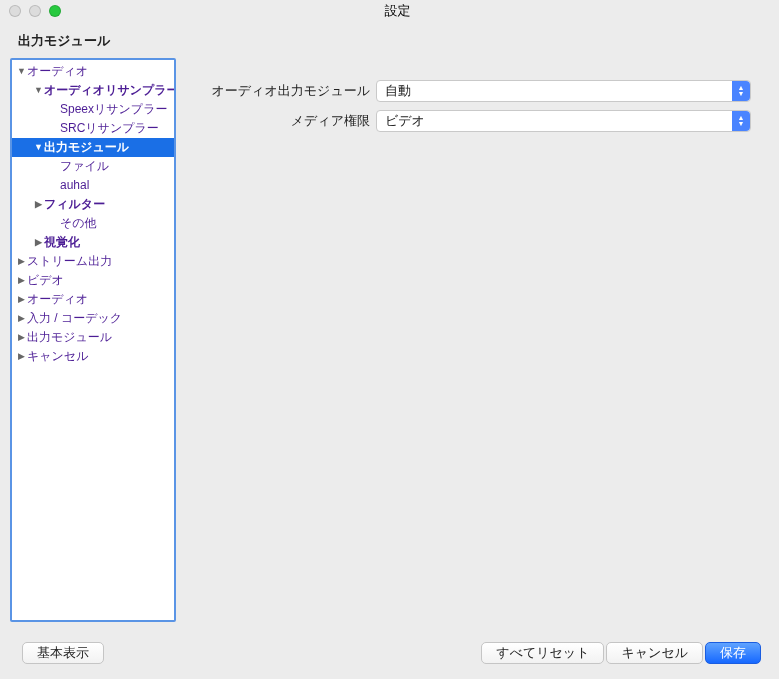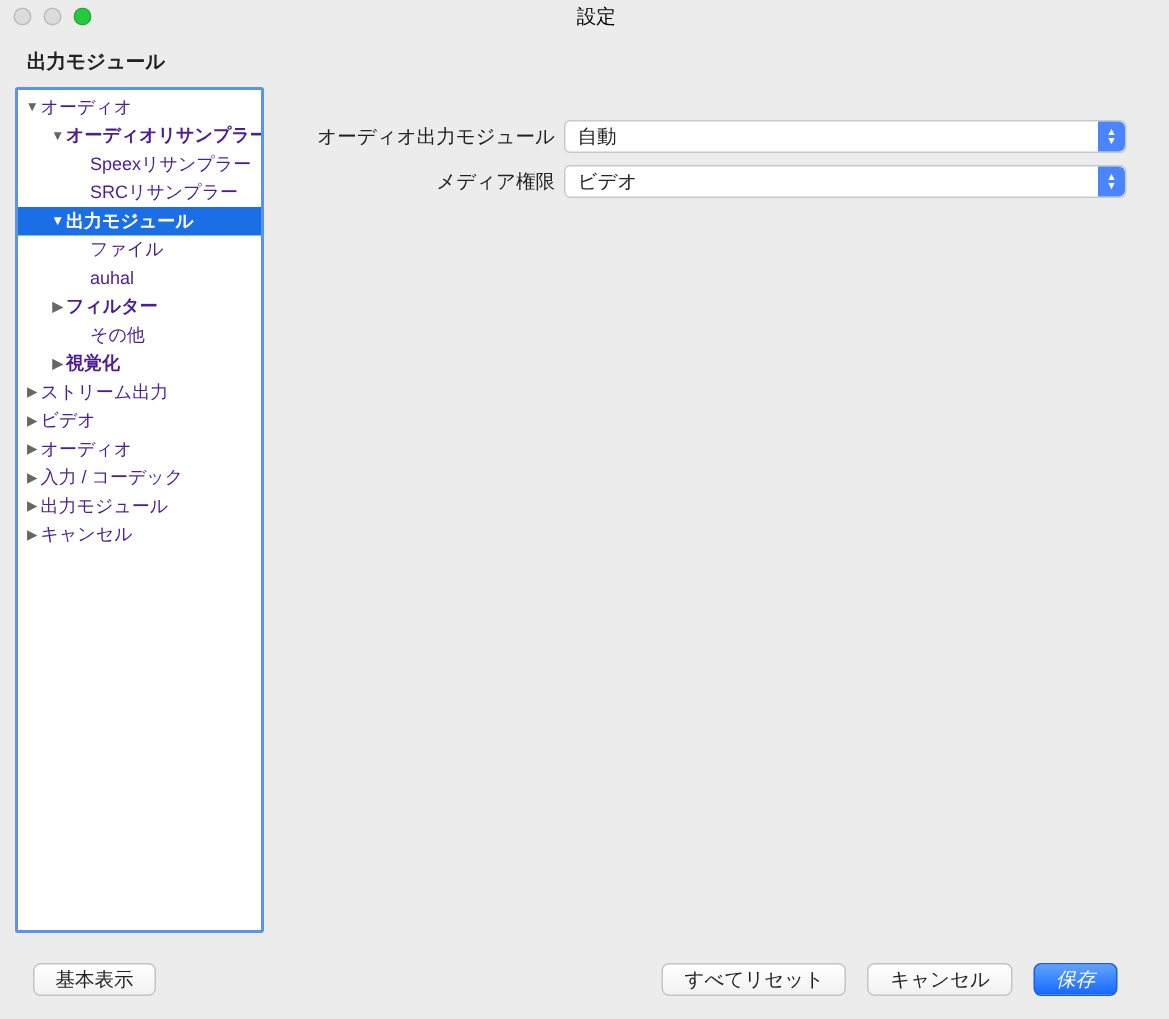--- a/index.html
+++ b/index.html
@@ -132,21 +132,21 @@
     align-items: center;
     line-height: 6px;
   }
   .mac-select .arrows span {
     font-size: 7px;
     color: #fff;
     display: block;
   }
   .bottom-bar {
     position: absolute;
-    left: 0; right: 16px;
+    left: 0; right: 0;
     bottom: 6px;
     height: 40px;
     display: flex;
     align-items: center;
     padding: 0 18px 0 22px;
     text-align: center;
   }
   .mac-button {
     height: 22px;
     padding: 0 14px;
@@ -156,24 +156,23 @@
     background: linear-gradient(#ffffff,#f2f2f2);
     color: #222;
     cursor: default;
     display: inline-flex;
     align-items: center;
   }
   .mac-button.primary {
     background: linear-gradient(#5fa3ff,#1668ff);
     border: 1px solid #1a5de0;
     color: #fff;
-    font-style: italic;
   }
   .spacer { flex: 1; }
-  .btn-group { display: flex; gap: 14px; }
+  .btn-group { display: flex; gap: 2px; }
 </style>
 </head>
 <body>
 
 <div class="titlebar">
   <div class="traffic-btn tf-close"></div>
   <div class="traffic-btn tf-min"></div>
   <div class="traffic-btn tf-max"></div>
   <div class="titlebar-title">設定</div>
 </div>

